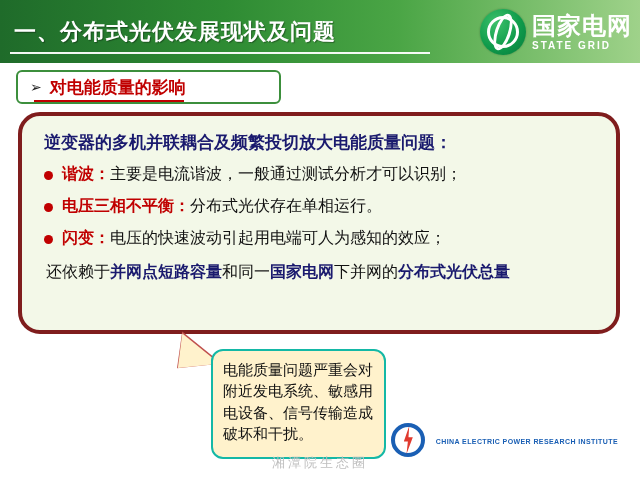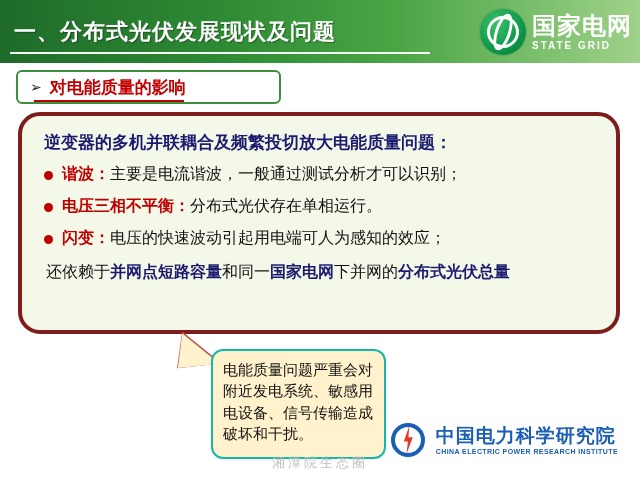--- a/index.html
+++ b/index.html
@@ -354,20 +354,19 @@
   <div class="callout">
     <div class="callout-text">电能质量问题严重会对附近发电系统、敏感用电设备、信号传输造成破坏和干扰。</div>
   </div>
 
   <div class="footer-logo">
     <div class="footer-mark">
       <div class="ring"></div>
       <div class="bolt"></div>
     </div>
     <div class="footer-text">
-      <div class="footer-cn">中国电力科学研究院</div>
       <div class="footer-en">CHINA ELECTRIC POWER RESEARCH INSTITUTE</div>
     </div>
   </div>
 
   <div class="watermark">湘潭院生态圈</div>
 
 </div>
 
 </body></html>

